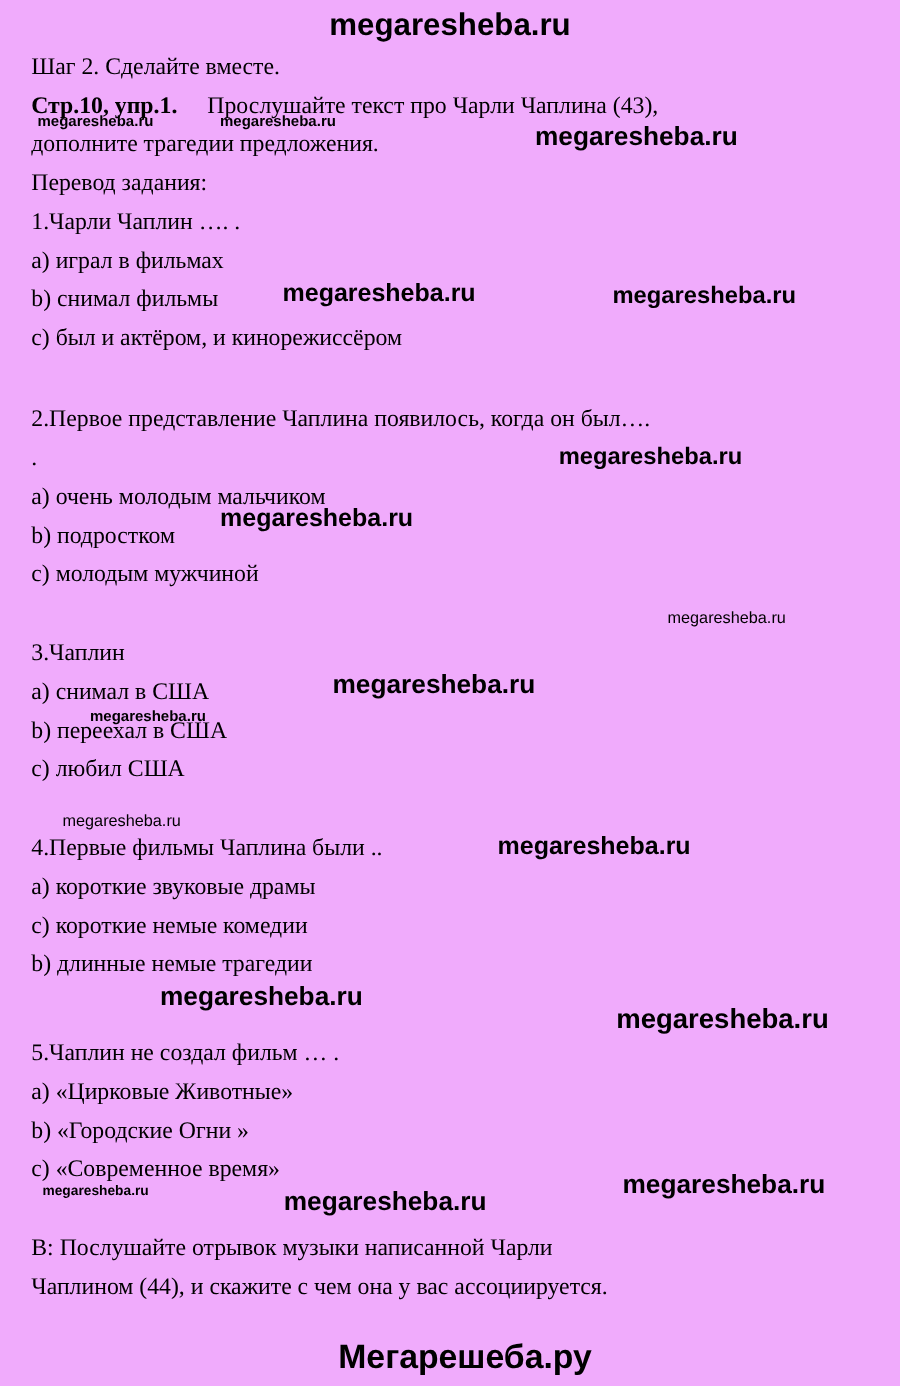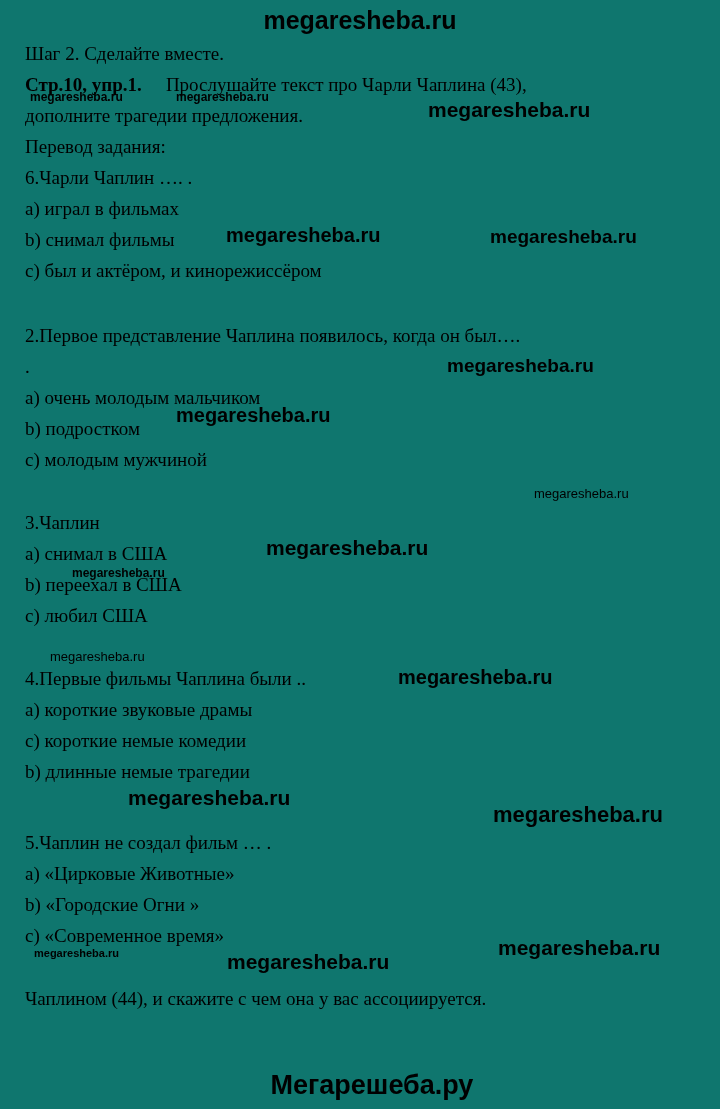--- a/index.html
+++ b/index.html
@@ -1,19 +1,19 @@
 <!DOCTYPE html>
 <html lang="ru"><head>
 <meta charset="utf-8">
 <style>
   html,body{margin:0;padding:0;background:#ffffff;}
   .canvas{
     position:relative;
     width:720px;height:1109px;
-    background:#0f766e;color:#000000;
+    background:#f0abfc;color:#000000;
     font-family:"Liberation Serif","DejaVu Serif",serif;
     overflow:hidden;
   }
   .site-header{
     margin:0;padding-top:5px;
     text-align:center;
     font-family:"Liberation Sans","DejaVu Sans",sans-serif;
     font-weight:bold;font-size:25px;line-height:30px;
   }
   .doc{
@@ -64,21 +64,21 @@
   <div class="site-header">megaresheba.ru</div>
 
   <div class="doc">
     <p>Шаг 2. Сделайте вместе.</p>
 
     <p><b class="bold-ref">Стр.10, упр.1.</b><span>Прослушайте текст про Чарли Чаплина (43),</span></p>
     <p>дополните трагедии предложения.</p>
 
     <p>Перевод задания:</p>
 
-    <p>6.Чарли Чаплин …. .</p>
+    <p>1.Чарли Чаплин …. .</p>
     <p>a) играл в фильмах</p>
     <p>b) снимал фильмы</p>
     <p>c) был и актёром, и кинорежиссёром</p>
 
     <div class="gap34"></div>
 
     <p>2.Первое представление Чаплина появилось, когда он был….</p>
     <p>.</p>
     <p>a) очень молодым мальчиком</p>
     <p>b) подростком</p>
@@ -100,20 +100,21 @@
 
     <div class="gap40"></div>
 
     <p>5.Чаплин не создал фильм … .</p>
     <p>a) «Цирковые Животные»</p>
     <p>b) «Городские Огни »</p>
     <p>c) «Современное время»</p>
 
     <div class="gap32"></div>
 
+    <p>В: Послушайте отрывок музыки написанной Чарли</p>
     <p>Чаплином (44), и скажите с чем она у вас ассоциируется.</p>
   </div>
 
   <div class="wm wm-bold wm1">megaresheba.ru</div>
   <div class="wm wm-bold wm2">megaresheba.ru</div>
   <div class="wm wm-bold wm3">megaresheba.ru</div>
   <div class="wm wm-bold wm4">megaresheba.ru</div>
   <div class="wm wm-bold wm5">megaresheba.ru</div>
   <div class="wm wm-bold wm6">megaresheba.ru</div>
   <div class="wm wm-bold wm7">megaresheba.ru</div>

